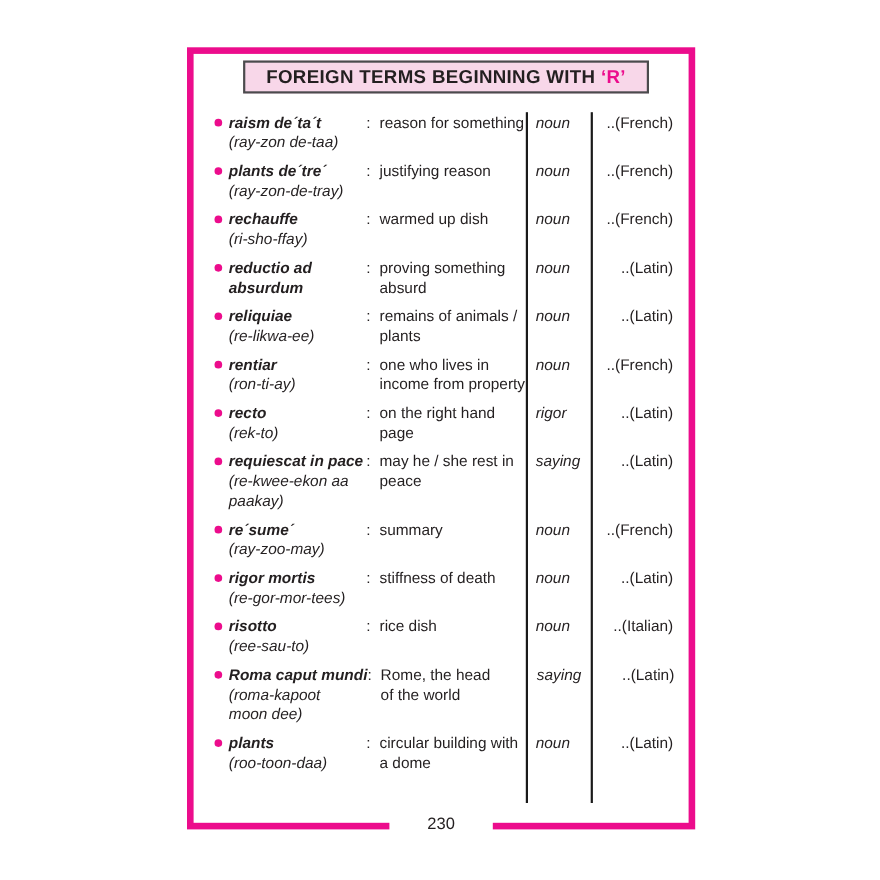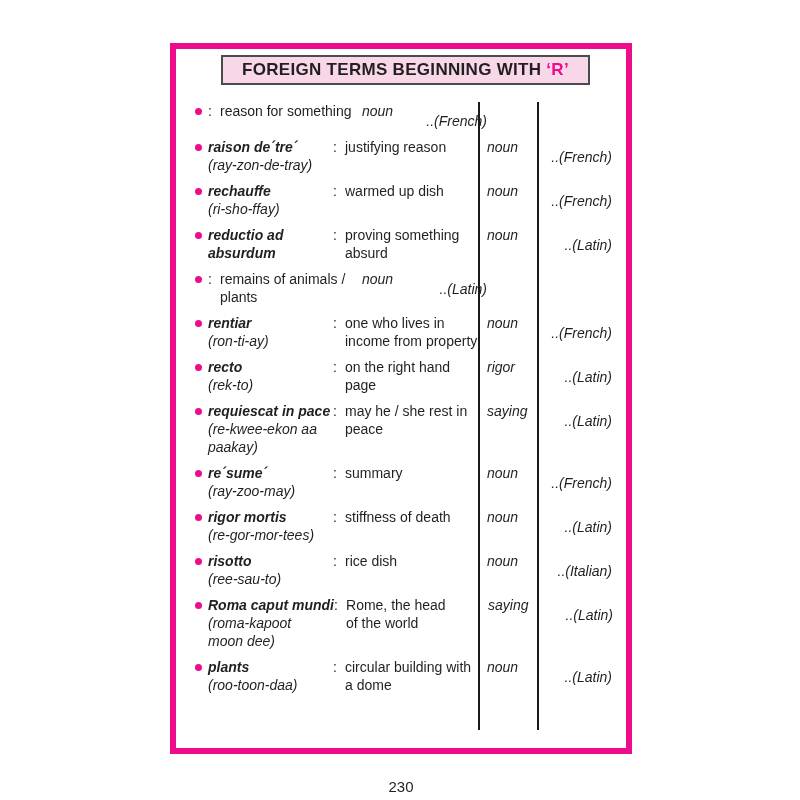--- a/index.html
+++ b/index.html
@@ -28,27 +28,27 @@
     font-size:14px;line-height:18px;}
   .bullet-cell{flex:0 0 13px;}
   .dot{display:block;width:7px;height:7px;border-radius:50%;
     background:var(--accent);margin-top:6px;}
   .term-cell{flex:0 0 125px;white-space:nowrap;}
   .term{font-weight:bold;font-style:italic;}
   .pron{font-style:italic;}
   .colon-cell{flex:0 0 12px;text-align:left;}
   .meaning-cell{flex:0 0 133px;white-space:nowrap;}
   .pos-cell{flex:0 0 43px;margin-left:9px;font-style:italic;}
-  .origin-cell{flex:0 0 73px;margin-left:9px;font-style:italic;text-align:right;white-space:nowrap;margin-top:10px;}
+  .origin-cell{flex:0 0 73px;margin-left:9px;text-align:right;white-space:nowrap;}
 
   .vline{position:absolute;width:2px;top:102px;height:628px;background:var(--divider);}
   .vline.v1{left:478px;}
   .vline.v2{left:537px;}
 
-  .pagenum{position:absolute;left:354px;top:776px;width:94px;height:22px;
+  .pagenum{position:absolute;left:354px;top:739px;width:94px;height:22px;
     background:#fff;text-align:center;font-size:15px;line-height:22px;z-index:5;}
 </style>
 </head>
 <body>
 
 <div class="stage">
 
   <div class="frame"></div>
 
   <div class="title-box">
@@ -57,32 +57,36 @@
   </div>
 
   <div class="vline v1"></div>
   <div class="vline v2"></div>
 
   <div class="entries" id="entries">
   <div class="entry">
     <span class="bullet-cell">
       <span class="dot"></span>
     </span>
+    <span class="term-cell">
+      <span class="term">raism de´ta´t</span><br>
+      <span class="pron">(ray-zon de-taa)</span>
+    </span>
     <span class="colon-cell">:</span>
     <span class="meaning-cell">reason for something</span>
     <span class="pos-cell">noun</span>
     <span class="origin-cell">..(French)</span>
   </div>
 
   <div class="entry">
     <span class="bullet-cell">
       <span class="dot"></span>
     </span>
     <span class="term-cell">
-      <span class="term">raison de´tre´</span><br>
+      <span class="term">plants de´tre´</span><br>
       <span class="pron">(ray-zon-de-tray)</span>
     </span>
     <span class="colon-cell">:</span>
     <span class="meaning-cell">justifying reason</span>
     <span class="pos-cell">noun</span>
     <span class="origin-cell">..(French)</span>
   </div>
 
   <div class="entry">
     <span class="bullet-cell">
@@ -108,20 +112,24 @@
     <span class="colon-cell">:</span>
     <span class="meaning-cell">proving something<br>absurd</span>
     <span class="pos-cell">noun</span>
     <span class="origin-cell">..(Latin)</span>
   </div>
 
   <div class="entry">
     <span class="bullet-cell">
       <span class="dot"></span>
     </span>
+    <span class="term-cell">
+      <span class="term">reliquiae</span><br>
+      <span class="pron">(re-likwa-ee)</span>
+    </span>
     <span class="colon-cell">:</span>
     <span class="meaning-cell">remains of animals /<br>plants</span>
     <span class="pos-cell">noun</span>
     <span class="origin-cell">..(Latin)</span>
   </div>
 
   <div class="entry">
     <span class="bullet-cell">
       <span class="dot"></span>
     </span>

